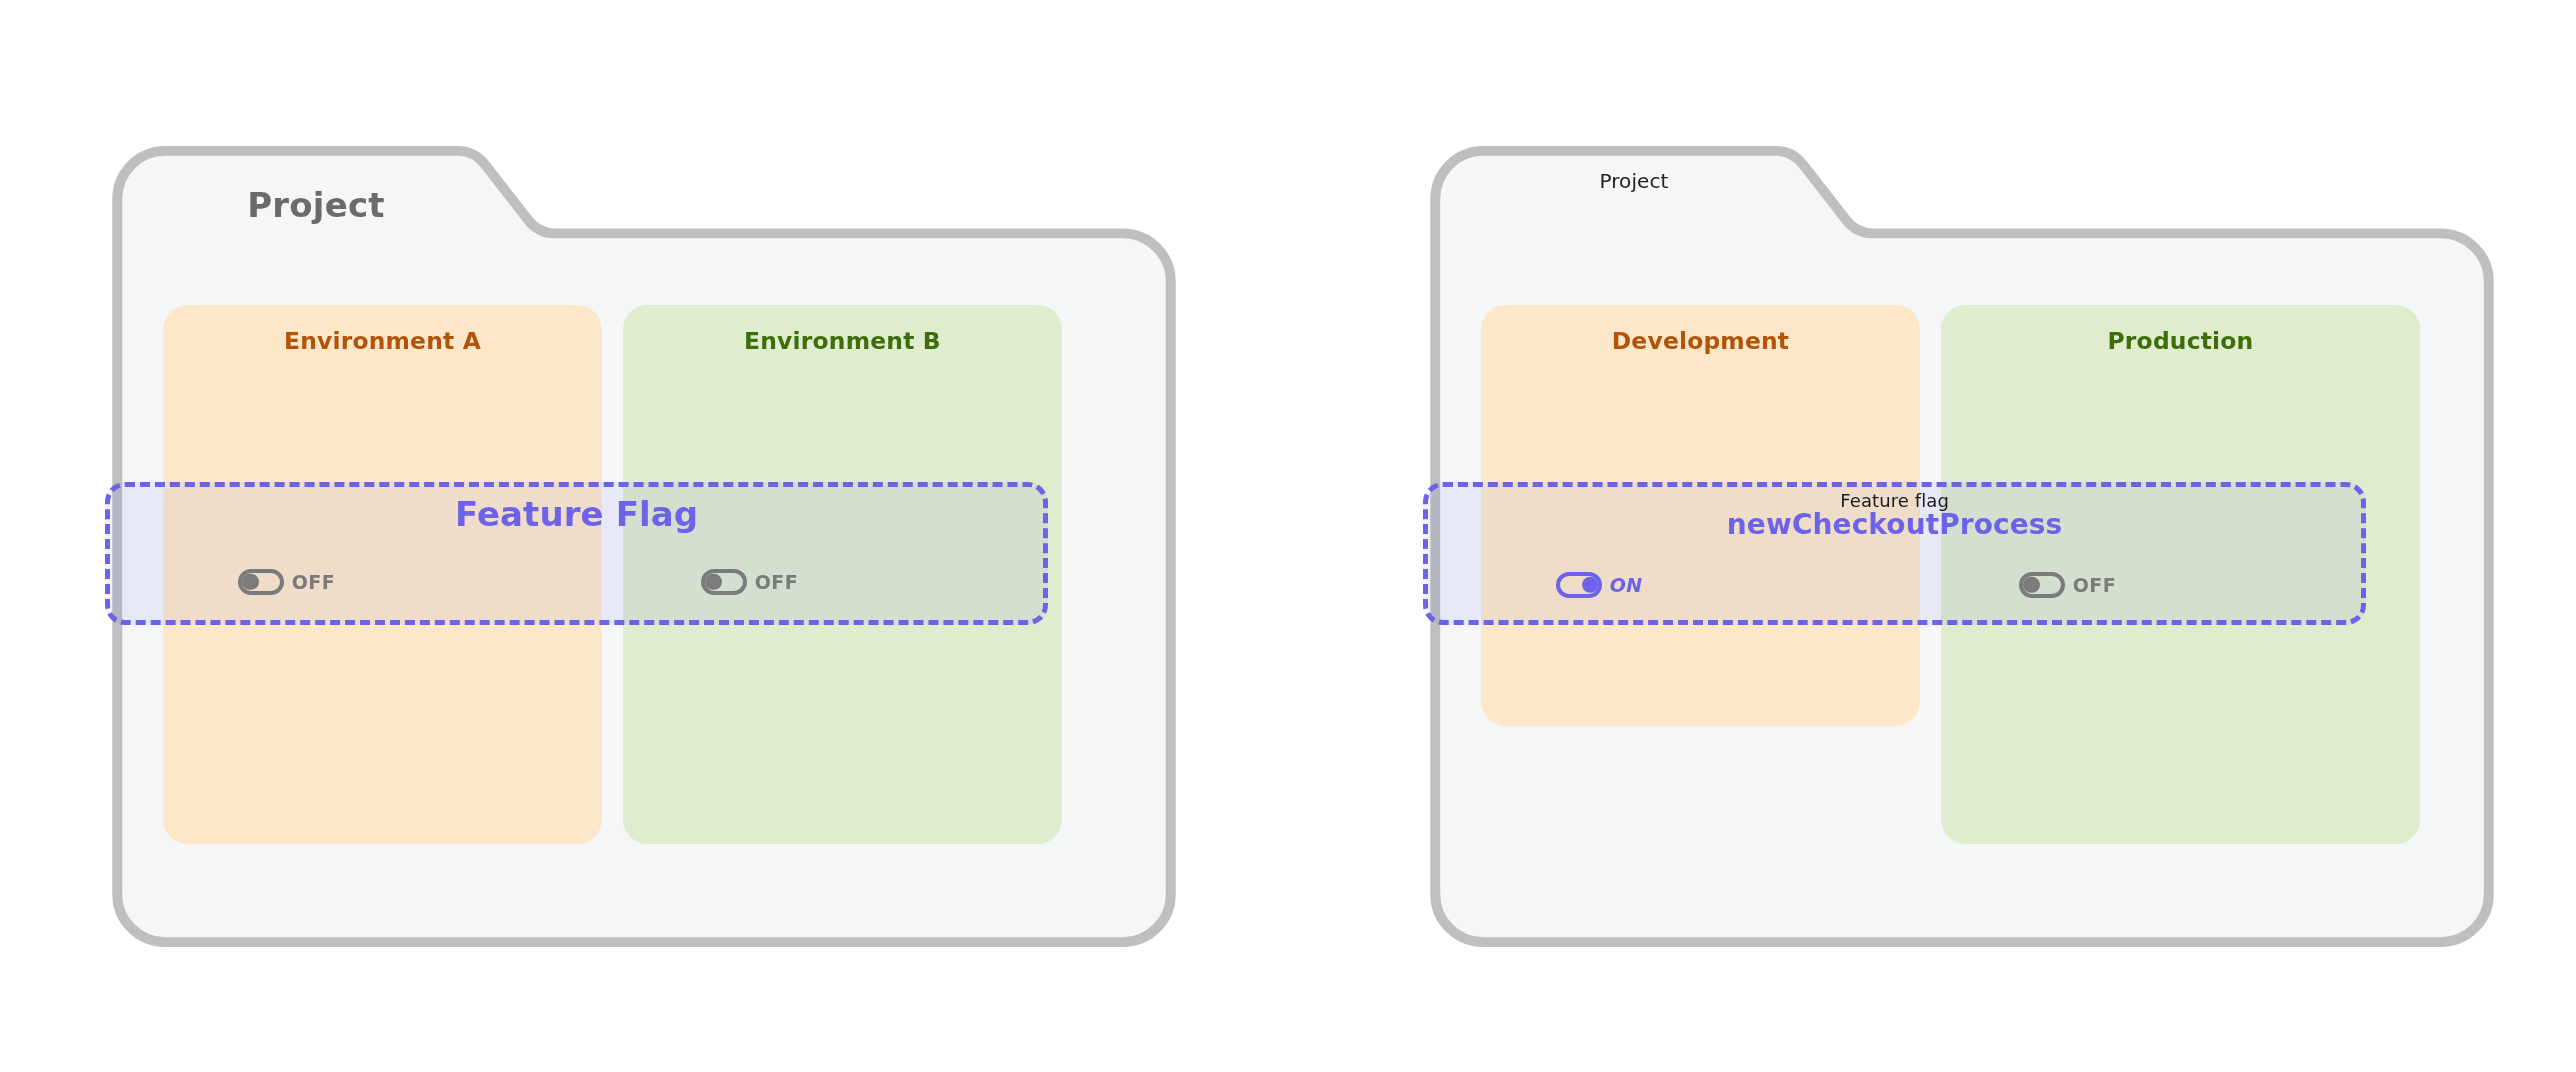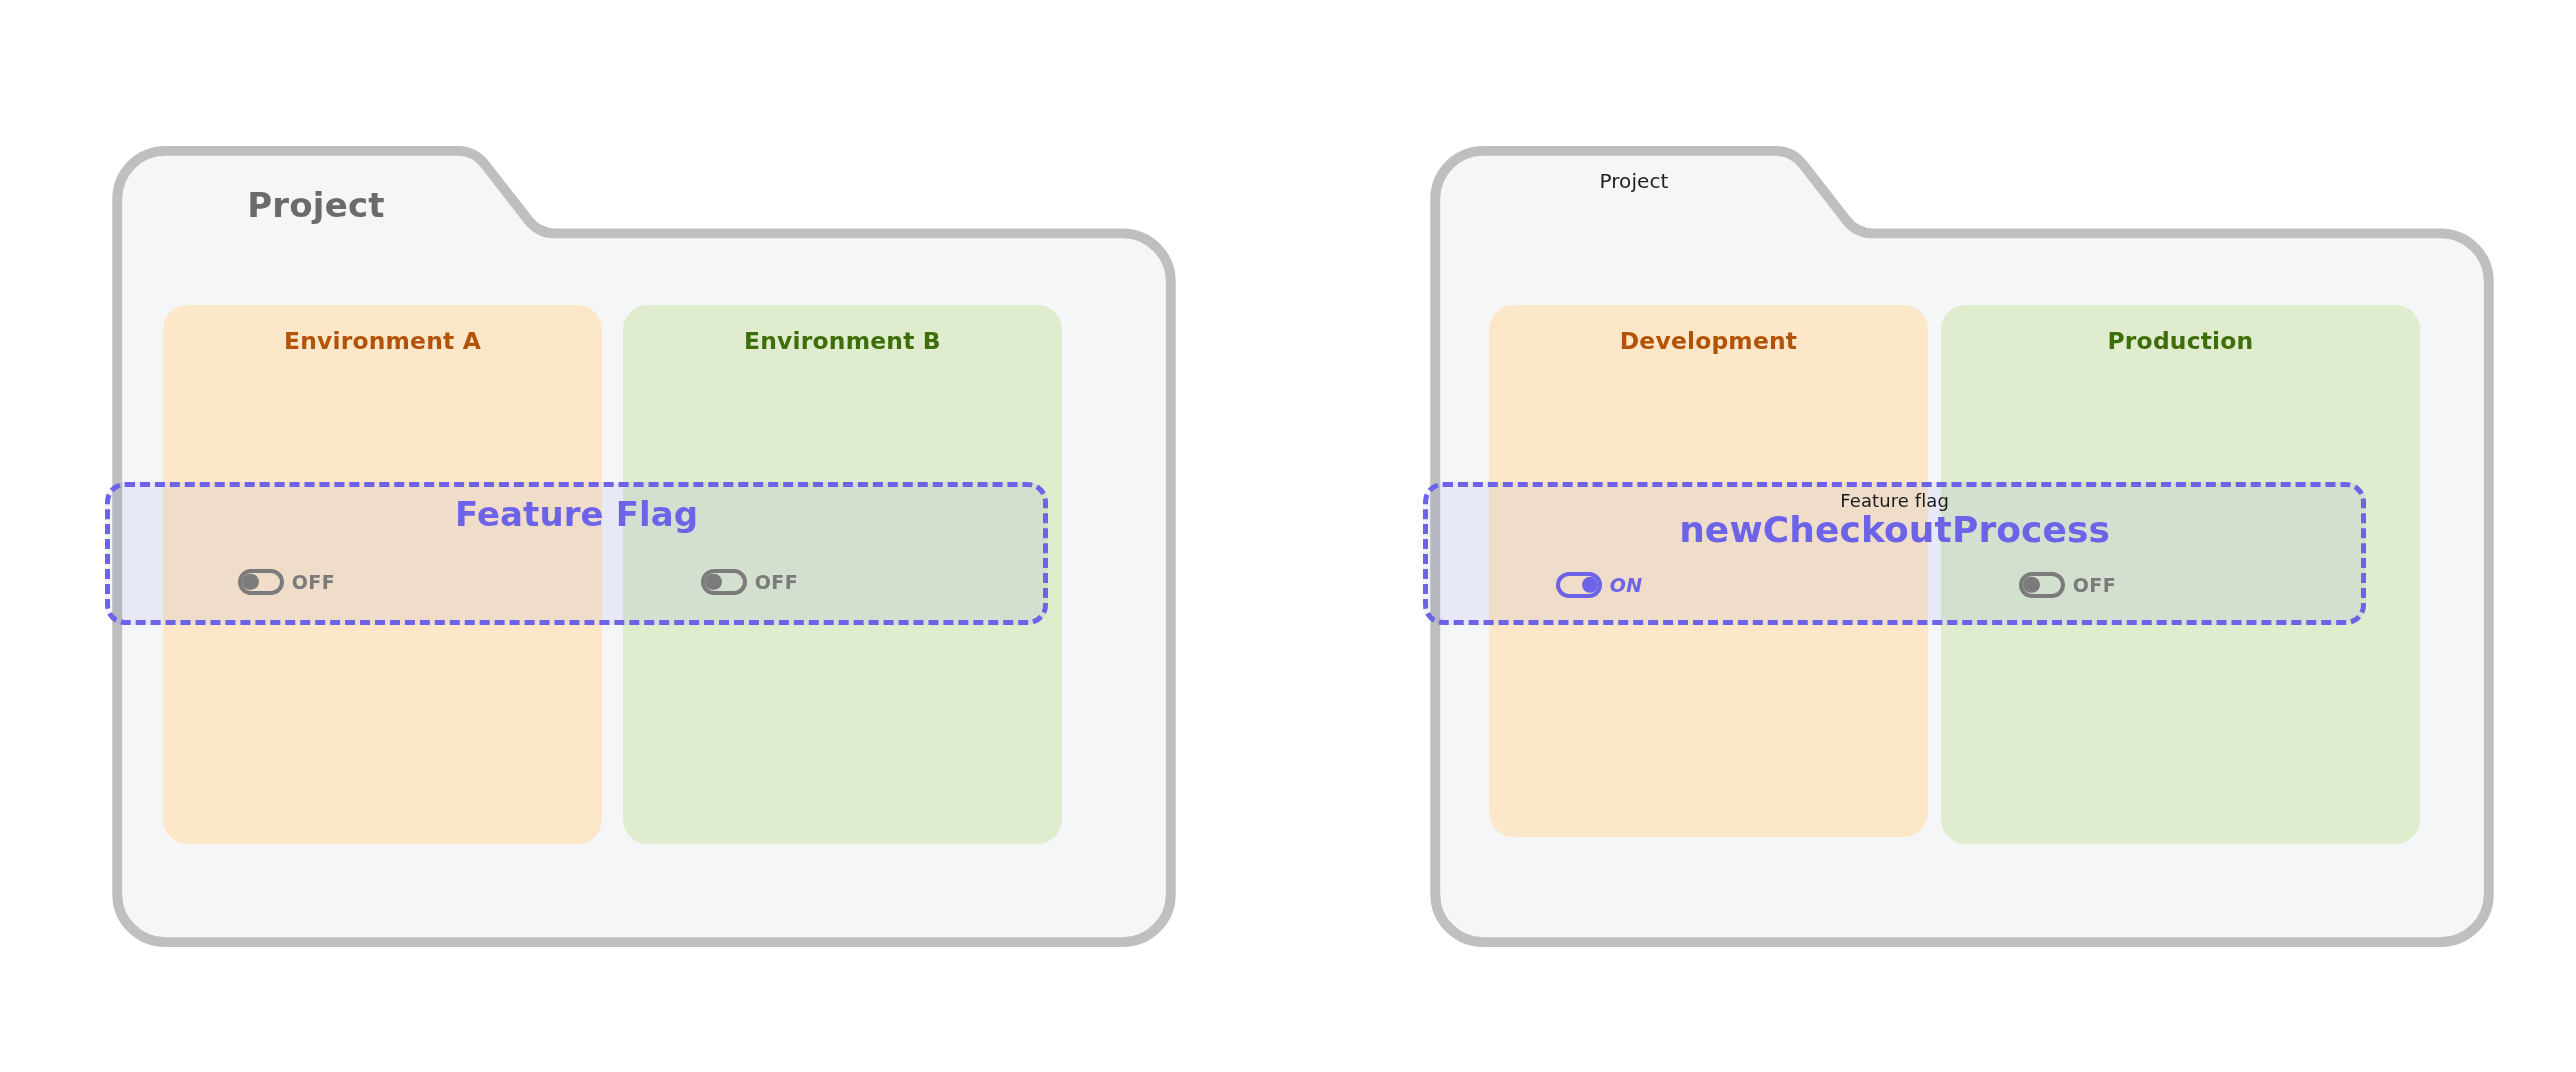--- a/index.html
+++ b/index.html
@@ -92,21 +92,21 @@
     color: #1b1b1b;
     letter-spacing: 0.1px;
   }
   .flag-title {
     display: block;
     font-size: 34px;
     font-weight: 700;
     color: #6c63e8;
     letter-spacing: 0.1px;
   }
-  .flag-title.large { font-size: 36px; }
+  .flag-title.large { font-size: 28px; }
 
   
   .toggle-row {
     position: absolute;
     display: flex;
     align-items: center;
     gap: 7.6px;
   }
   .toggle {
     box-sizing: border-box;
@@ -217,21 +217,21 @@
              A 82 82 0 0 1 1728 1362
              L 92 1362
              A 82 82 0 0 1 10 1280
              Z" fill="#f5f6f8" stroke="#bfbfbf" stroke-width="17" stroke-linejoin="round"></path>
   </svg>
 
   <div class="tab-labels" style="left:53px; top:24.6px; width:304px;">
     <span class="tab-kicker">Project</span>
   </div>
 
-  <div class="env-card dev" style="left:60px; top:160px; width:439px; height:532px;text-decoration:underline;">
+  <div class="env-card dev" style="left:52px; top:160px; width:439px; height:421px;text-decoration:underline;">
     <div class="env-label dev" style="top:22px;">Development</div>
   </div>
 
   <div class="env-card prod" style="left:512px; top:160px; width:479px; height:539px;">
     <div class="env-label prod" style="top:22px;">Production</div>
   </div>
 
   <div class="flag-box" style="left:-5.9px; top:337px; width:943px; height:143px;">
 
     <div class="flag-text-wrap" style="left:0; top:3.5px;">

